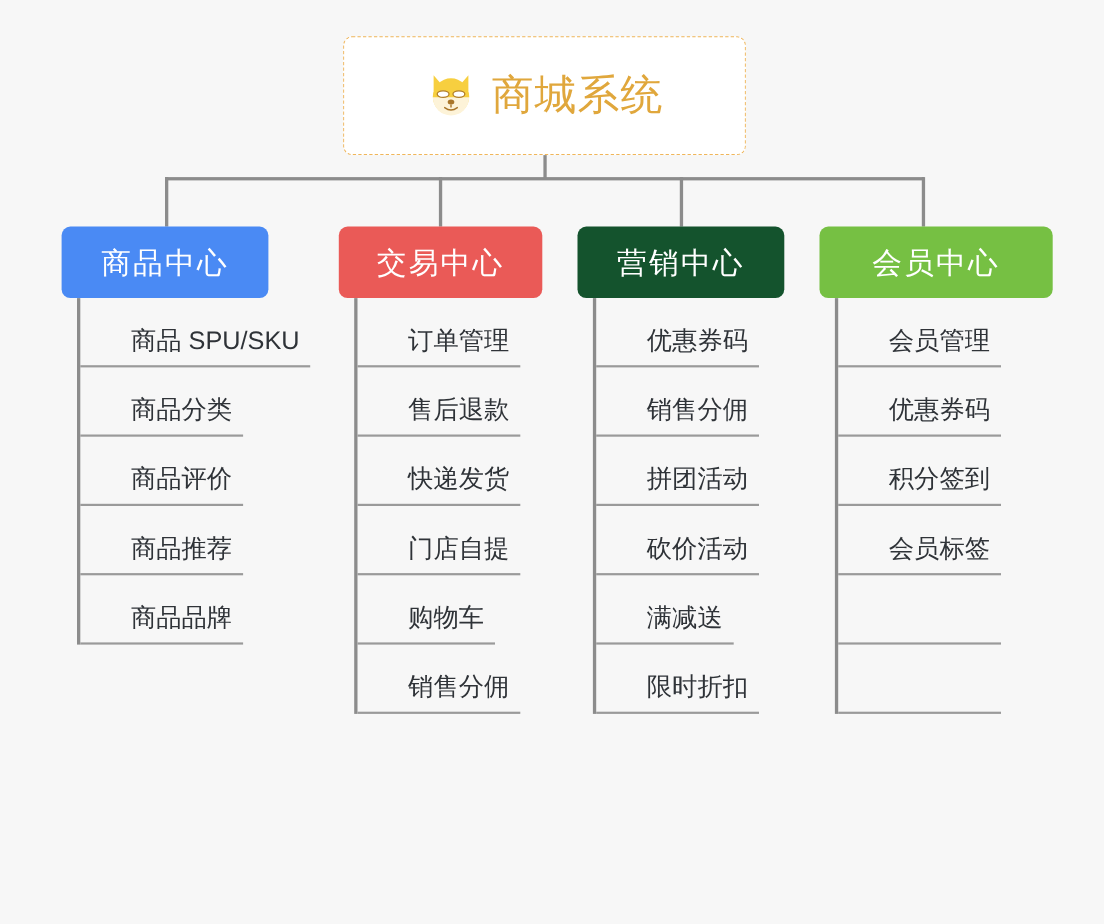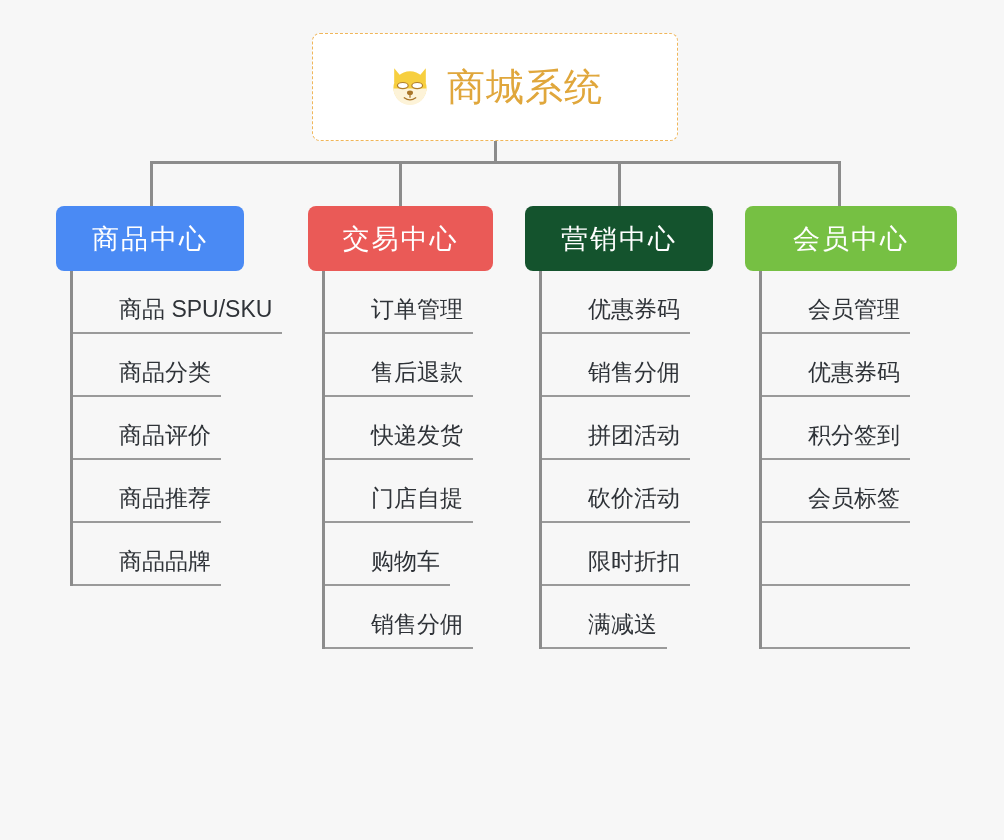--- a/index.html
+++ b/index.html
@@ -239,26 +239,26 @@
       </div>
       <div class="leaf-item">
         <span class="leaf-label">拼团活动</span>
         <span class="leaf-rule" style="width: 148px;"></span>
       </div>
       <div class="leaf-item">
         <span class="leaf-label">砍价活动</span>
         <span class="leaf-rule" style="width: 148px;"></span>
       </div>
       <div class="leaf-item">
-        <span class="leaf-label">限时折扣</span>
-        <span class="leaf-rule" style="width: 148px;"></span>
-      </div>
-      <div class="leaf-item">
         <span class="leaf-label">满减送</span>
         <span class="leaf-rule" style="width: 125px;"></span>
+      </div>
+      <div class="leaf-item">
+        <span class="leaf-label">限时折扣</span>
+        <span class="leaf-rule" style="width: 148px;"></span>
       </div>
     </div>
   </div>
 
   <div class="column col-4">
     <div class="cat-header" style="background: rgb(118, 192, 67);">
       <span>会员中心</span>
     </div>
     <div class="leaf-list">
       <div class="leaf-item">

